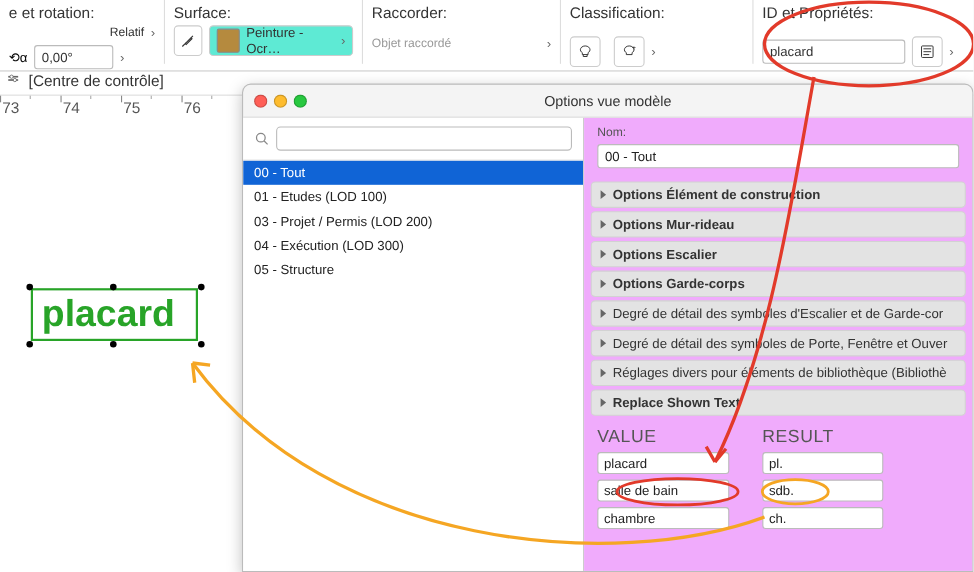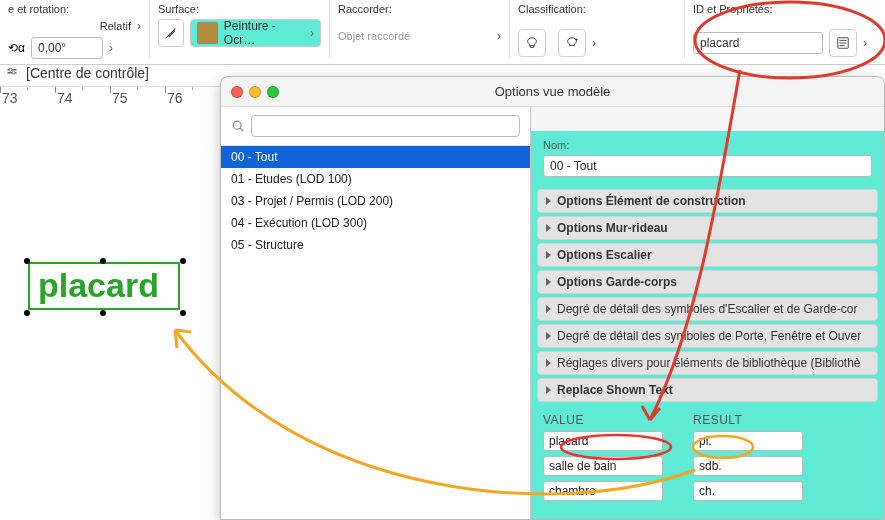--- a/index.html
+++ b/index.html
@@ -5,21 +5,21 @@
   * { margin: 0; padding: 0; box-sizing: border-box; font-family: -apple-system, BlinkMacSystemFont, "Segoe UI", Helvetica, Arial, sans-serif; }
   body { background: #fff; width: 885px; height: 520px; overflow: hidden; position: relative; }
 
   
   .toolbar {
     position: absolute; top:0; left:0; right:0; height:65px;
     border-bottom:1px solid #ccc; padding:0 0 0 0;
     display:flex; align-items:flex-start;
   }
   .tool-group { border-right:1px solid #ddd; padding:3px 8px 6px 8px; height:58px; display:flex; flex-direction:column; gap:4px; }
-  .tool-group-label { font-size:11px; color:#333; }
+  .tool-group-label { font-size:14px; color:#333; }
   .tool-row { display:flex; align-items:center; gap:6px; }
   .tool-btn { width:28px; height:28px; border:1px solid #ccc; border-radius:4px; background:#fff; display:flex; align-items:center; justify-content:center; font-size:14px; color:#333; }
   .tool-input { height:22px; border:1px solid #bbb; border-radius:3px; padding:0 6px; font-size:12px; color:#333; background:#fff; }
   .small-label { font-size:11px; color:#333; }
   .swatch { width:22px; height:22px; background:#b58a3e; border:1px solid #888; border-radius:2px; }
   .chev { font-size:12px; color:#666; }
   .surface-btn { display:flex; align-items:center; gap:6px; height:28px;border:1px solid #ccc;border-radius:4px;padding:0 6px;background:#5eead4;font-size:12px;color:#333;}
   .classif-btn {display:flex;align-items:center;gap:6px;height:28px;border:1px solid #ccc;border-radius:4px;padding:0 6px;background:#fff;font-size:12px;color:#333;}
 
   
@@ -54,29 +54,29 @@
   .titlebar-title { position:absolute; left:0; right:0; text-align:center; font-size:13px; font-weight:400; color:#333; pointer-events:none;}
   .dlg-body { display:flex; height:calc(100% - 30px); }
   .left-pane { width:310px; border-right:1px solid #ccc; background:#fff; display:flex; flex-direction:column;}
   .searchbar { display:flex; align-items:center; gap:6px; padding:8px 10px; border-bottom:1px solid #e3e3e3;}
   .searchbar svg{flex:none;}
   .searchfield { flex:1; height:22px; border:1px solid #bbb; border-radius:4px; background:#fff;}
   .list { flex:1; overflow:auto; }
   .list-item { padding:4px 10px; font-size:12px; color:#222; }
   .list-item.selected { background:#1064d6; color:#fff; }
 
-  .right-pane { flex:1; background:#5eead4; overflow:auto; padding:8px 0 12px 0;margin-top:24px;}
+  .right-pane { flex:1; background:#f0abfc; overflow:auto; padding:8px 0 12px 0;}
   .field-row { padding:0 12px 6px 12px; }
   .field-label { font-size:11px; color:#555; margin-bottom:4px;}
   .field-input { width:100%; height:22px; border:1px solid #bbb; border-radius:3px; background:#fff; padding:0 6px; font-size:12px; color:#222;}
   .acc-item { margin:0 6px 3px 6px; background:#e3e3e3; border:1px solid #d2d2d2; border-radius:4px; height:24px; display:flex; align-items:center; padding:0 8px; font-size:12px; font-weight:600; color:#333; gap:6px;}
   .acc-item.sub{font-weight:400;}
   .acc-chevron{width:0;height:0;border-top:4px solid transparent;border-bottom:4px solid transparent;border-left:5px solid #666;}
   .table { padding:4px 12px 0 12px; }
-  .table-headers { display:flex; gap:30px; font-size:12px; letter-spacing:0.5px; color:#555; padding:4px 0;}
+  .table-headers { display:flex; gap:30px; font-size:16px; letter-spacing:0.5px; color:#555; padding:4px 0;}
   .th1{width:120px;} .th2{width:110px;}
   .table-row { display:flex; gap:30px; margin-bottom:5px;}
   .cell-input { width:120px; height:20px; border:1px solid #bbb; border-radius:3px; padding:0 5px; font-size:12px; color:#222; background:#fff;}
   .cell-input.res{width:110px;}
 
   
   .overlay-svg { position:absolute; left:0; top:0; width:885px; height:520px; pointer-events:none; }
 </style>
 </head>
 <body>

